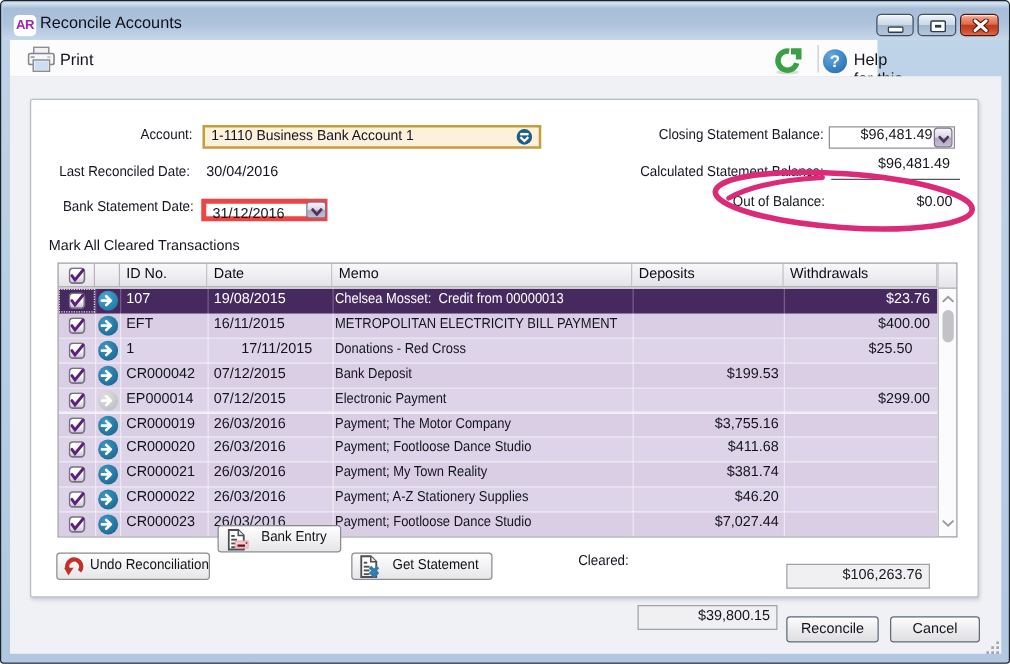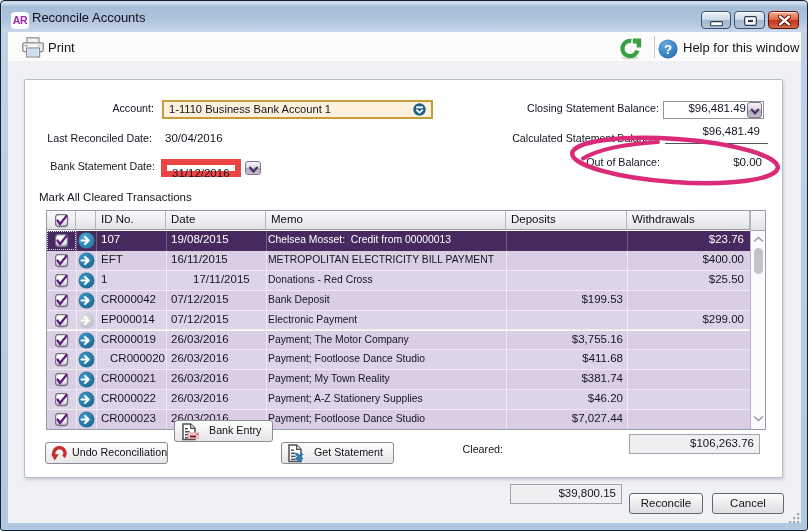--- a/index.html
+++ b/index.html
@@ -19,40 +19,40 @@
     color:#9b26b0; letter-spacing:-0.3px; }
   #wtitle { position:absolute; left:30px; top:8px; font-size:13px; color:#10101c; }
 
   .winbtn { position:absolute; top:9px; height:18px; border:1px solid #3f5166; border-radius:4px;
     box-shadow:inset 0 1px 0 rgba(255,255,255,.7); }
   #btnmin { left:699px; width:30px; background:linear-gradient(180deg,#eef3f8 0%,#ccd9e6 48%,#a3b8cd 52%,#b4c7da 100%); }
   #btnmax { left:732px; width:31px; background:linear-gradient(180deg,#eef3f8 0%,#ccd9e6 48%,#a3b8cd 52%,#b4c7da 100%); }
   #btnclose { left:766px; width:31px; border-color:#5c150d; background:linear-gradient(180deg,#f3ac92 0%,#e06a48 46%,#bf3a1e 52%,#ca4c2c 78%,#d96e4a 100%); }
 
   
-  #toolbar { position:absolute; left:7px; top:31px; width:793px; height:29px; background:#fcfcfd; }
+  #toolbar { position:absolute; left:7px; top:31px; width:694px; height:29px; background:#fcfcfd; }
   #printtext { position:absolute; left:40px; top:8px; font-size:13px; }
   #helptext { position:absolute; left:675px; top:8px; font-size:13px; }
   #tooldiv { position:absolute; left:646px; top:4px; width:1px; height:22px; background:#c9c9cd; }
 
   
   #content { position:absolute; left:7px; top:60px; width:793px; height:462px; background:#eff1f4; }
   #panel { position:absolute; left:16px; top:18px; width:759px; height:399px; background:#fff;
     border:1px solid #b9bec5; border-radius:2px; box-shadow:1px 2px 3px rgba(90,100,115,.25); }
 
   .lbl { position:absolute; text-align:right; font-size:11.5px; transform:scaleX(.93); transform-origin:100% 50%; }
   .val { position:absolute; font-size:11.5px; }
   .num { text-align:right; }
 
   #acctbox { position:absolute; left:154px; top:39px; width:271px; height:19px;
     background:#fdf1dc; border:2px solid #c79d3c; }
   #acctbox span { position:absolute; left:5px; top:1px; font-size:11.5px; transform:scaleX(.97); transform-origin:0 50%; white-space:pre; }
 
-  #datebox { position:absolute; left:153px; top:98px; width:80px; height:18px;
-    background:#fff; border:6px solid #ef4444; }
+  #datebox { position:absolute; left:153px; top:98px; width:101px; height:18px;
+    background:#fff; border:4px solid #ef4444; }
   #datebox span { position:absolute; left:5px; top:2px; font-size:11.5px; }
 
   #closebox { position:absolute; left:655px; top:40px; width:101px; height:18px;
     background:#fff; border:1px solid #91919b; }
   #closebox .amt { position:absolute; right:17px; top:0px; font-size:11.5px; }
 
   .ddbtn { position:absolute; border:1px solid #7d7287; border-radius:3px;
     background:linear-gradient(180deg,#f8f6fa 0%,#ddd5e4 48%,#b4a6c1 54%,#c7bcd1 100%); }
 
   
@@ -290,21 +290,21 @@
                 <stop offset="1" stop-color="#15638c"></stop>
               </radialGradient>
             </defs>
 <circle cx="8.5" cy="8.5" r="8" fill="url(#ag2)"></circle>
 <path d="M3.5 8.5 L9.5 8.5 M7 5 L10.7 8.5 L7 12" fill="none" stroke="#ffffff" stroke-width="2.1" stroke-linecap="round" stroke-linejoin="round"></path>
 </svg>
           <div class="cell" style="left:54px;width:64px;">1</div>
           <div class="cell" style="left:124px;width:94px;margin-left:22px;">17/11/2015</div>
           <div class="cell sq" style="left:221px;width:260px;">Donations - Red Cross</div>
           <div class="cell num" style="left:459px;width:117px;"></div>
-          <div class="cell num" style="left:580px;width:117px;">$25.50</div>
+          <div class="cell num" style="left:566px;width:117px;">$25.50</div>
         </div>
 <div class="row ra" style="top:79.7px;">
           <div class="vsep" style="left:29px;"></div>
           <div class="vsep" style="left:49px;"></div>
           <div class="vsep" style="left:119px;"></div>
           <div class="vsep" style="left:219px;"></div>
           <div class="vsep" style="left:459px;"></div>
           <div class="vsep" style="left:580px;"></div>
           <svg class="abs" style="left:8px;top:3px" width="14" height="14" viewBox="0 0 14 14">
 <defs>
@@ -418,21 +418,21 @@
           <svg class="abs" style="left:31px;top:1px" width="17" height="17" viewBox="0 0 17 17">
 <defs>
               <radialGradient id="ag6" cx="0.35" cy="0.3" r="0.9">
 <stop offset="0" stop-color="#3d96c2"></stop>
                 <stop offset="1" stop-color="#15638c"></stop>
               </radialGradient>
             </defs>
 <circle cx="8.5" cy="8.5" r="8" fill="url(#ag6)"></circle>
 <path d="M3.5 8.5 L9.5 8.5 M7 5 L10.7 8.5 L7 12" fill="none" stroke="#ffffff" stroke-width="2.1" stroke-linecap="round" stroke-linejoin="round"></path>
 </svg>
-          <div class="cell" style="left:54px;width:64px;text-align:right;">CR000020</div>
+          <div class="cell" style="left:54px;width:64px;">CR000020</div>
           <div class="cell" style="left:124px;width:94px;">26/03/2016</div>
           <div class="cell sq" style="left:221px;width:260px;">Payment; Footloose Dance Studio</div>
           <div class="cell num" style="left:459px;width:117px;">$411.68</div>
           <div class="cell num" style="left:580px;width:117px;"></div>
         </div>
 <div class="row ra" style="top:159.3px;">
           <div class="vsep" style="left:29px;"></div>
           <div class="vsep" style="left:49px;"></div>
           <div class="vsep" style="left:119px;"></div>
           <div class="vsep" style="left:219px;"></div>
@@ -572,21 +572,21 @@
         <rect x="3" y="8.6" width="4.6" height="1.5" fill="#4f4f55"></rect>
         <rect x="3" y="11.6" width="4.6" height="1.5" fill="#4f4f55"></rect>
         <rect x="3" y="14.6" width="4.6" height="1.5" fill="#4f4f55"></rect>
         <path d="M 8 9.6 L 11.2 12.8 L 14.4 9.6" fill="none" stroke="#2f7cad" stroke-width="2.8"></path>
         <path d="M 8 13.4 L 11.2 16.6 L 14.4 13.4" fill="none" stroke="#2f7cad" stroke-width="2.8"></path>
       </svg>
       <span style="left:32px;">Get Statement</span>
     </div>
     <div class="lbl" style="left:375px; top:382px; width:120px;">Cleared:</div>
     <div class="rofield" style="left:502px; top:379px; width:112px;margin-top:44px;">$39,800.15</div>
-    <div class="rofield" style="left:621px; top:373px; width:131px;">$106,263.76</div>
+    <div class="rofield" style="left:621px; top:390px; width:115px;">$106,263.76</div>
 
     <div class="fbtn" style="left:621px; top:432px; width:74px; line-height:18px;">Reconcile</div>
     <div class="fbtn" style="left:704px; top:432px; width:72px; line-height:18px;">Cancel</div>
 
     <svg class="abs" style="left:781px;top:452px" width="12" height="11" viewBox="0 0 12 11">
       <g fill="#a2a8b0">
         <rect x="8" y="0" width="2.2" height="2.2"></rect>
         <rect x="4" y="4" width="2.2" height="2.2"></rect>
           <rect x="8" y="4" width="2.2" height="2.2"></rect>
         <rect x="0" y="8" width="2.2" height="2.2"></rect>

